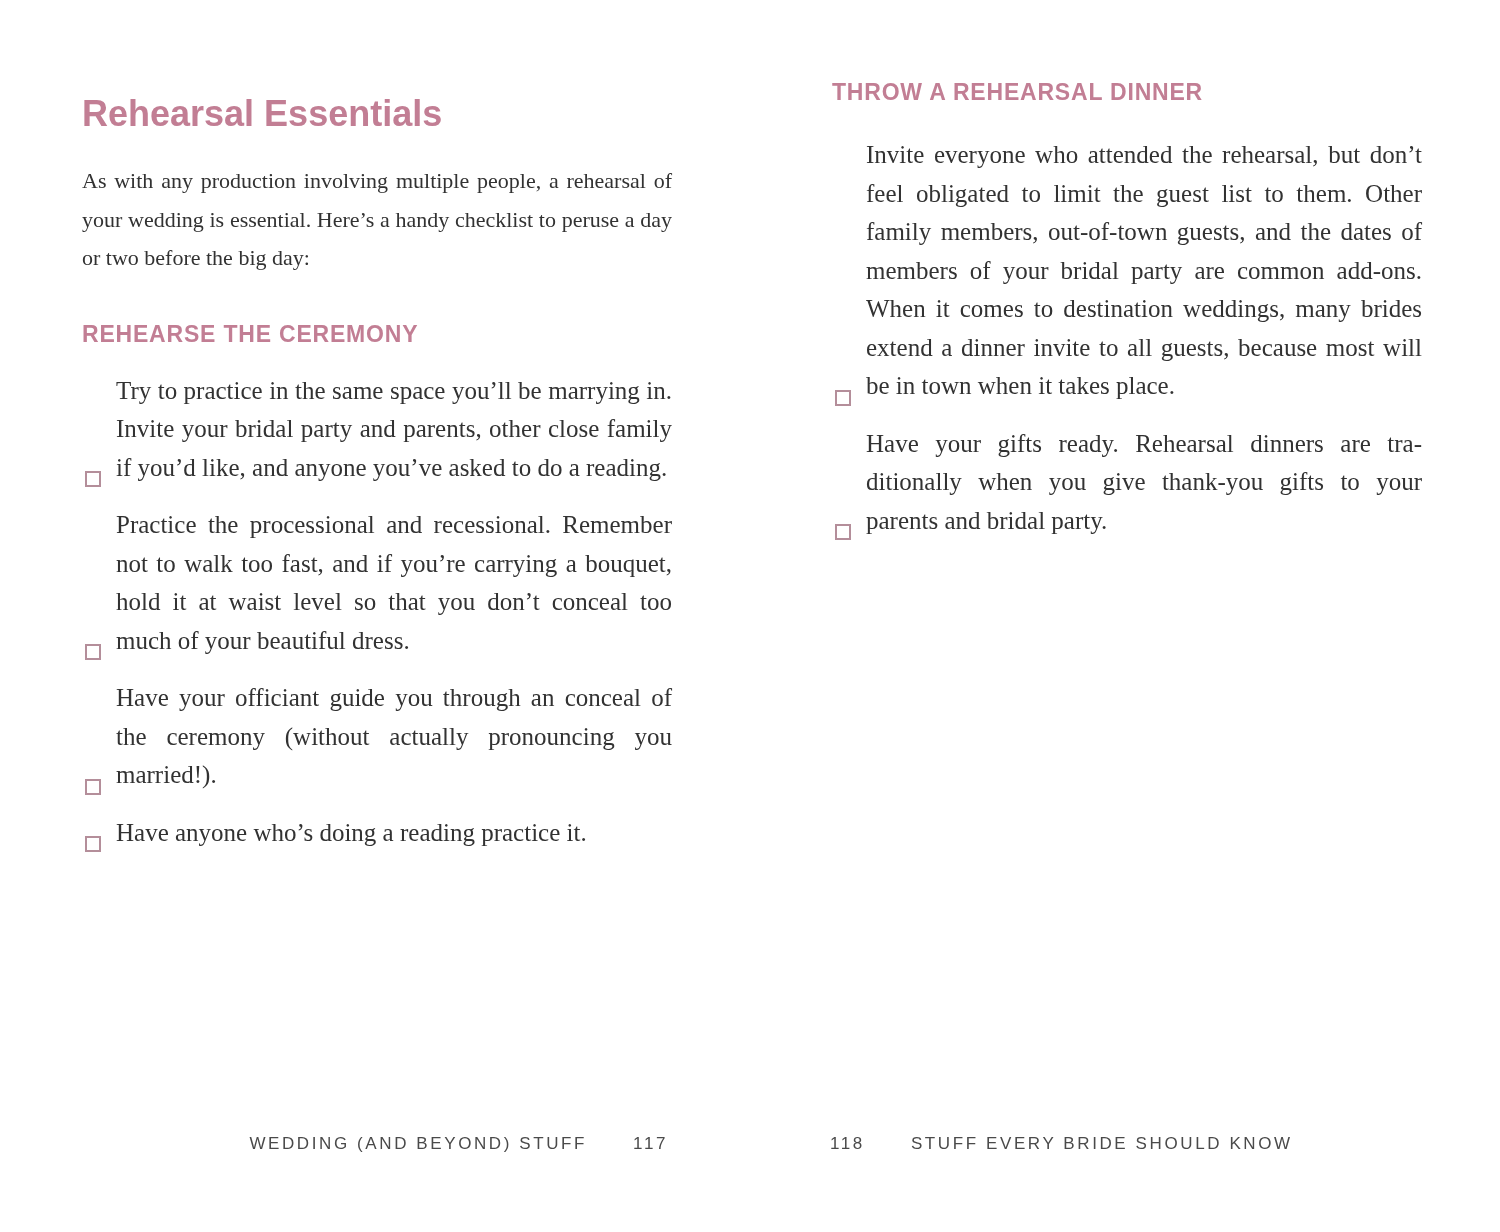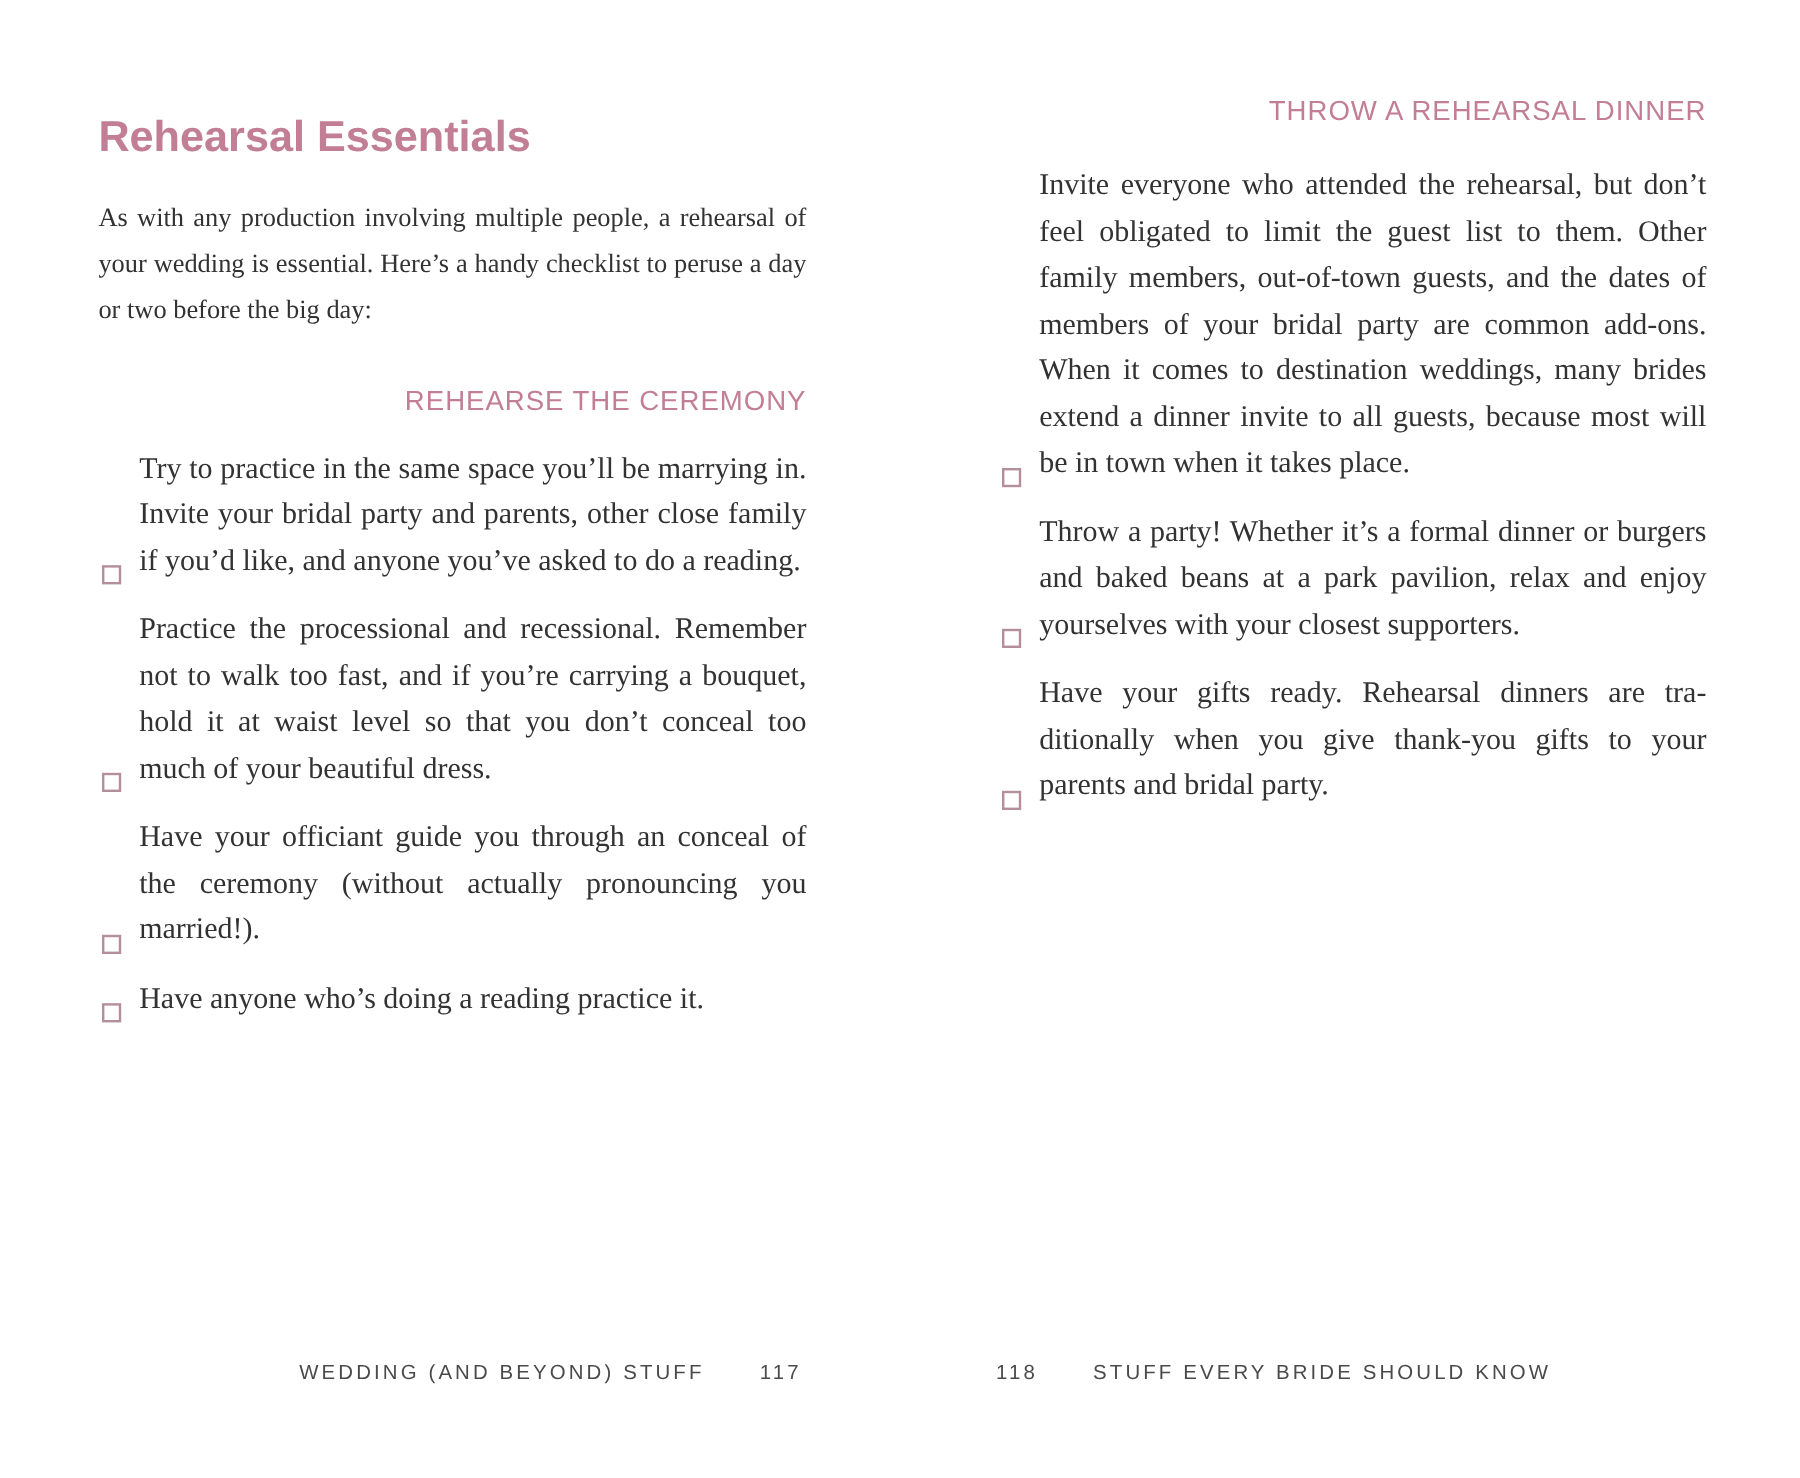--- a/index.html
+++ b/index.html
@@ -28,26 +28,25 @@
 
   .intro {
     font-size: 22px;
     line-height: 38.5px;
     color: var(--body, #323232);
     text-align: justify;
   }
 
   .section-heading {
     font-family: "Liberation Sans", sans-serif;
-    font-weight: normal;
+    font-weight: bold;
     font-size: 23px;
     line-height: 28px;
     letter-spacing: 0.8px;
     color: var(--accent, #c27e94);
-    text-align: right;
   }
   .page-col.left .section-heading { margin: 42px 0 24px 0; }
   .page-col.right .section-heading { margin: 8px 0 30px 0; }
 
   .checklist { display: block; }
   .check-item {
     display: flex;
     align-items: flex-end;
     margin-bottom: 19px;
   }
@@ -122,24 +121,20 @@
   <div class="page-col right">
     <h2 class="section-heading">THROW A REHEARSAL DINNER</h2>
 
     <div class="checklist">
 
         <div class="check-item">
           <span class="checkbox"></span>
           <span class="check-text">Invite everyone who attended the rehearsal, but don’t feel obligated to limit the guest list to them. Other family members, out-of-town guests, and the dates of members of your bridal party are common add-ons. When it comes to destination weddings, many brides extend a dinner invite to all guests, because most will be in town when it takes place.</span>
         </div>
 
-        <div class="check-item">
-          <span class="checkbox"></span>
-          <span class="check-text">Throw a party! Whether it’s a formal dinner or burgers and baked beans at a park pavilion, relax and enjoy yourselves with your closest supporters.</span>
-        </div>
 
         <div class="check-item">
           <span class="checkbox"></span>
           <span class="check-text">Have your gifts ready. Rehearsal dinners are tra­ditionally when you give thank-you gifts to your parents and bridal party.</span>
         </div>
       </div>
   </div>
 
   <div class="running-footer left">
     <span>WEDDING (AND BEYOND) STUFF</span>

